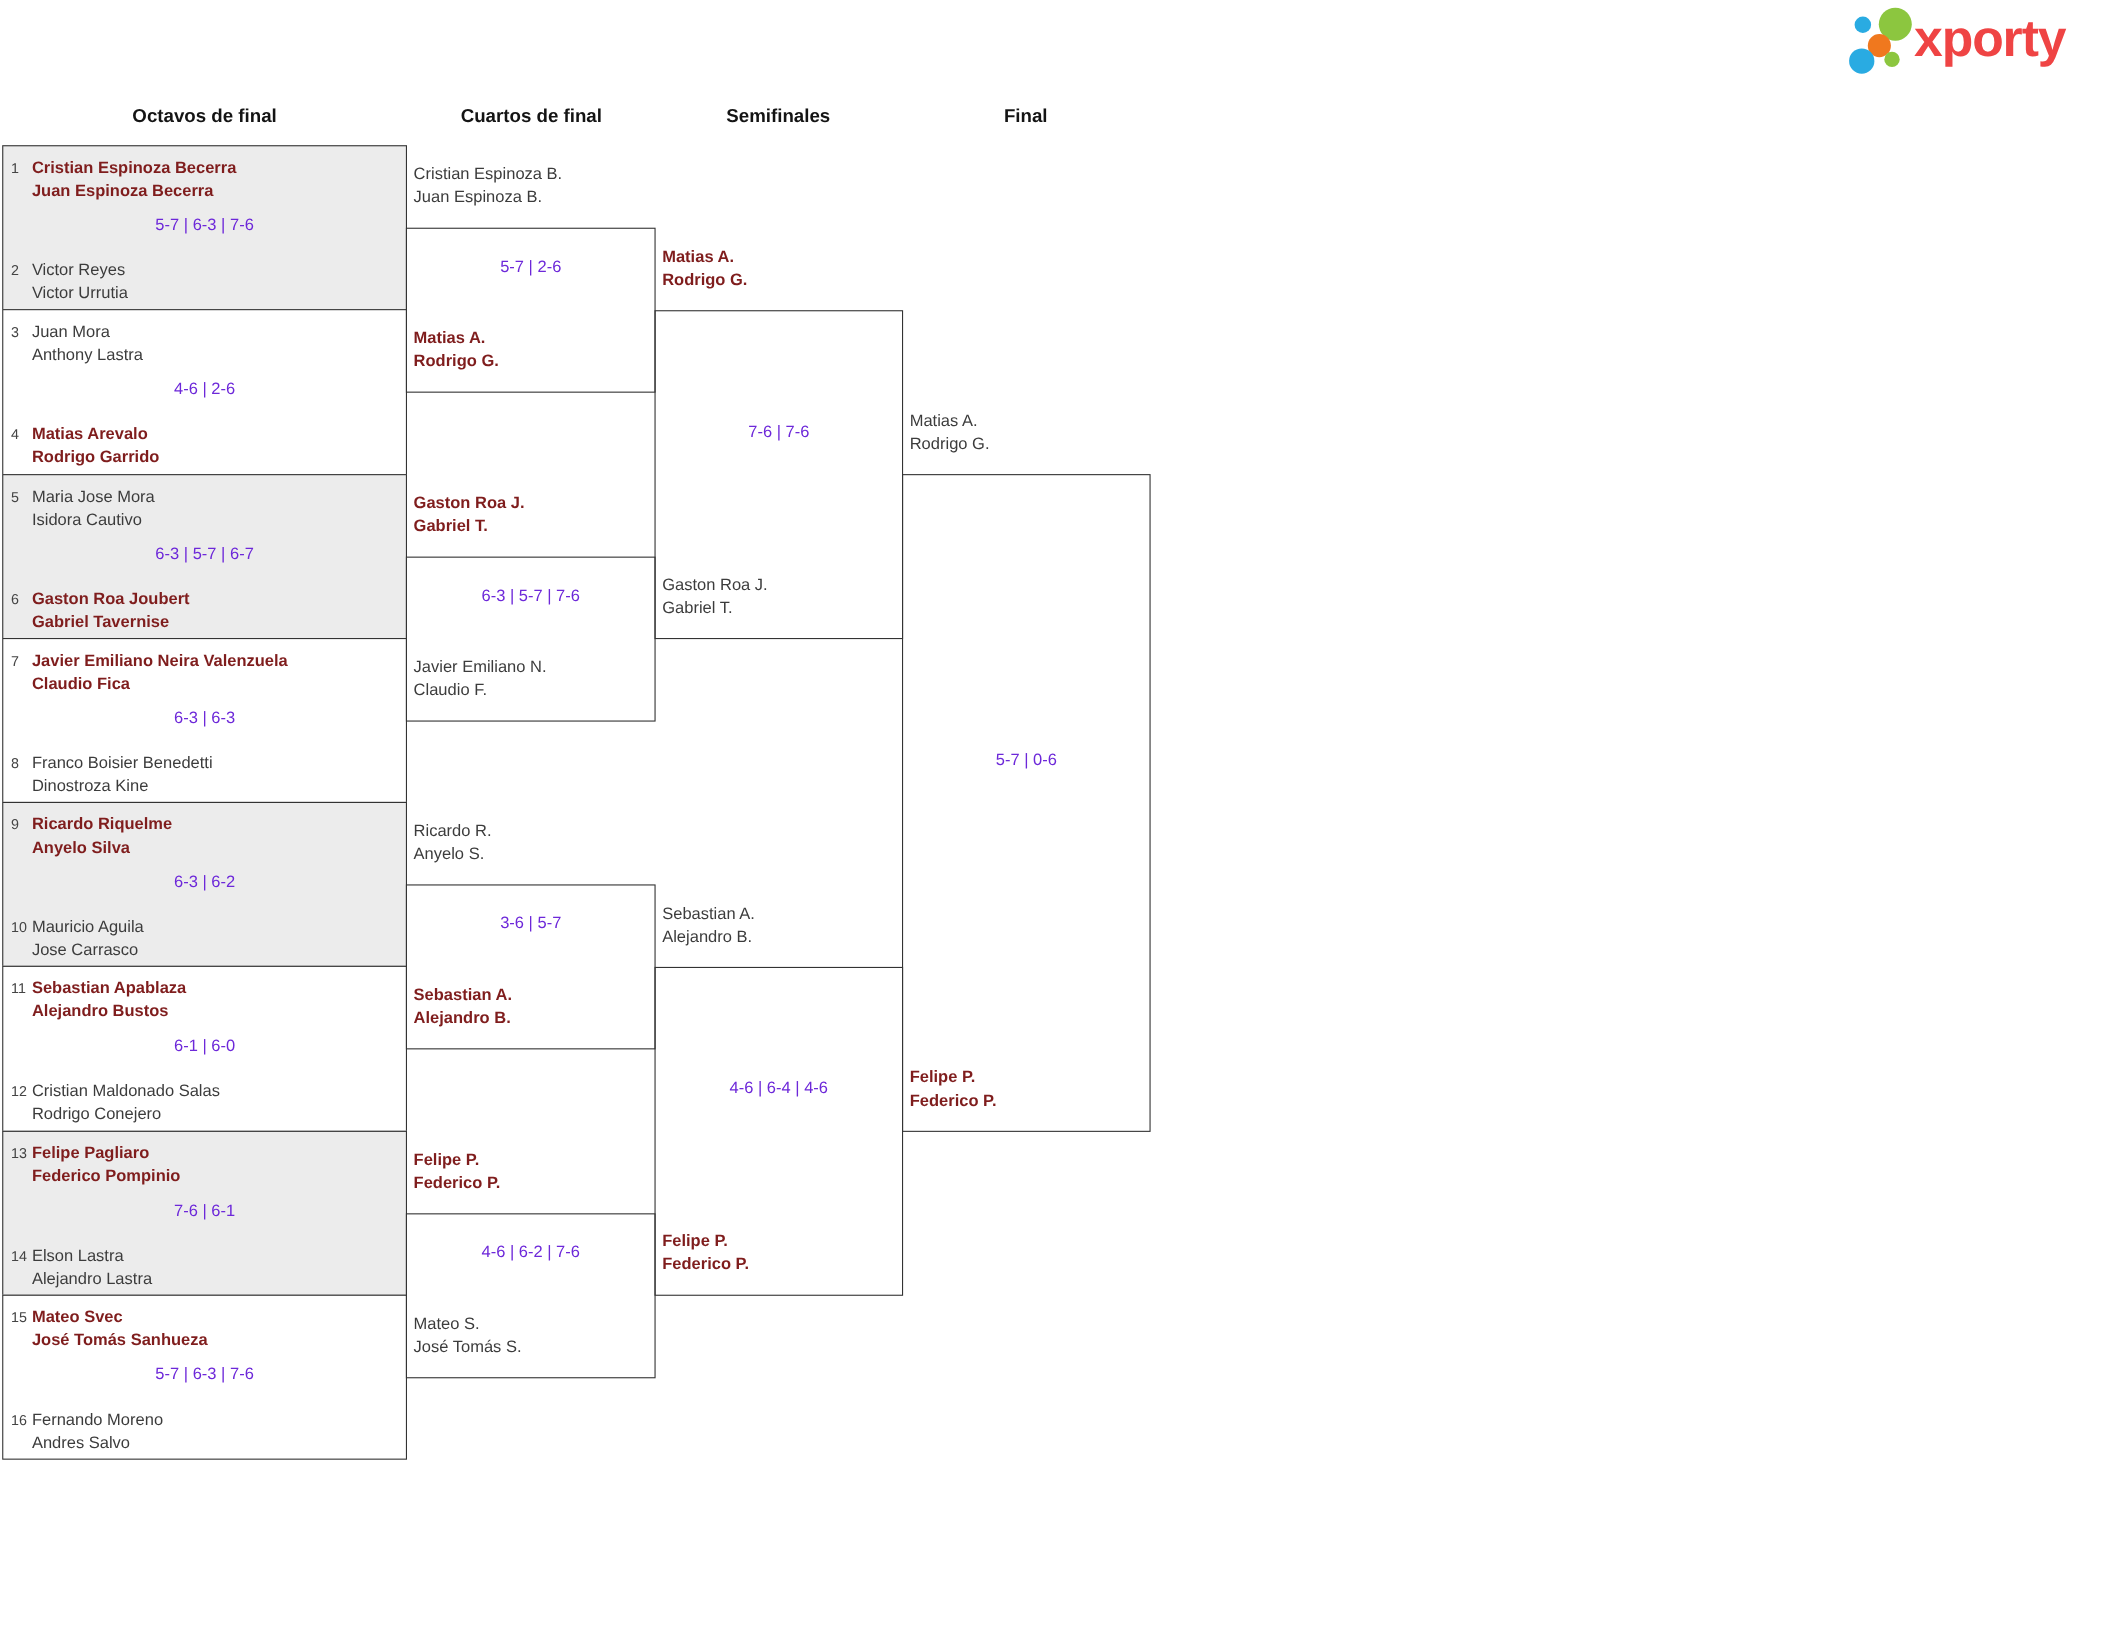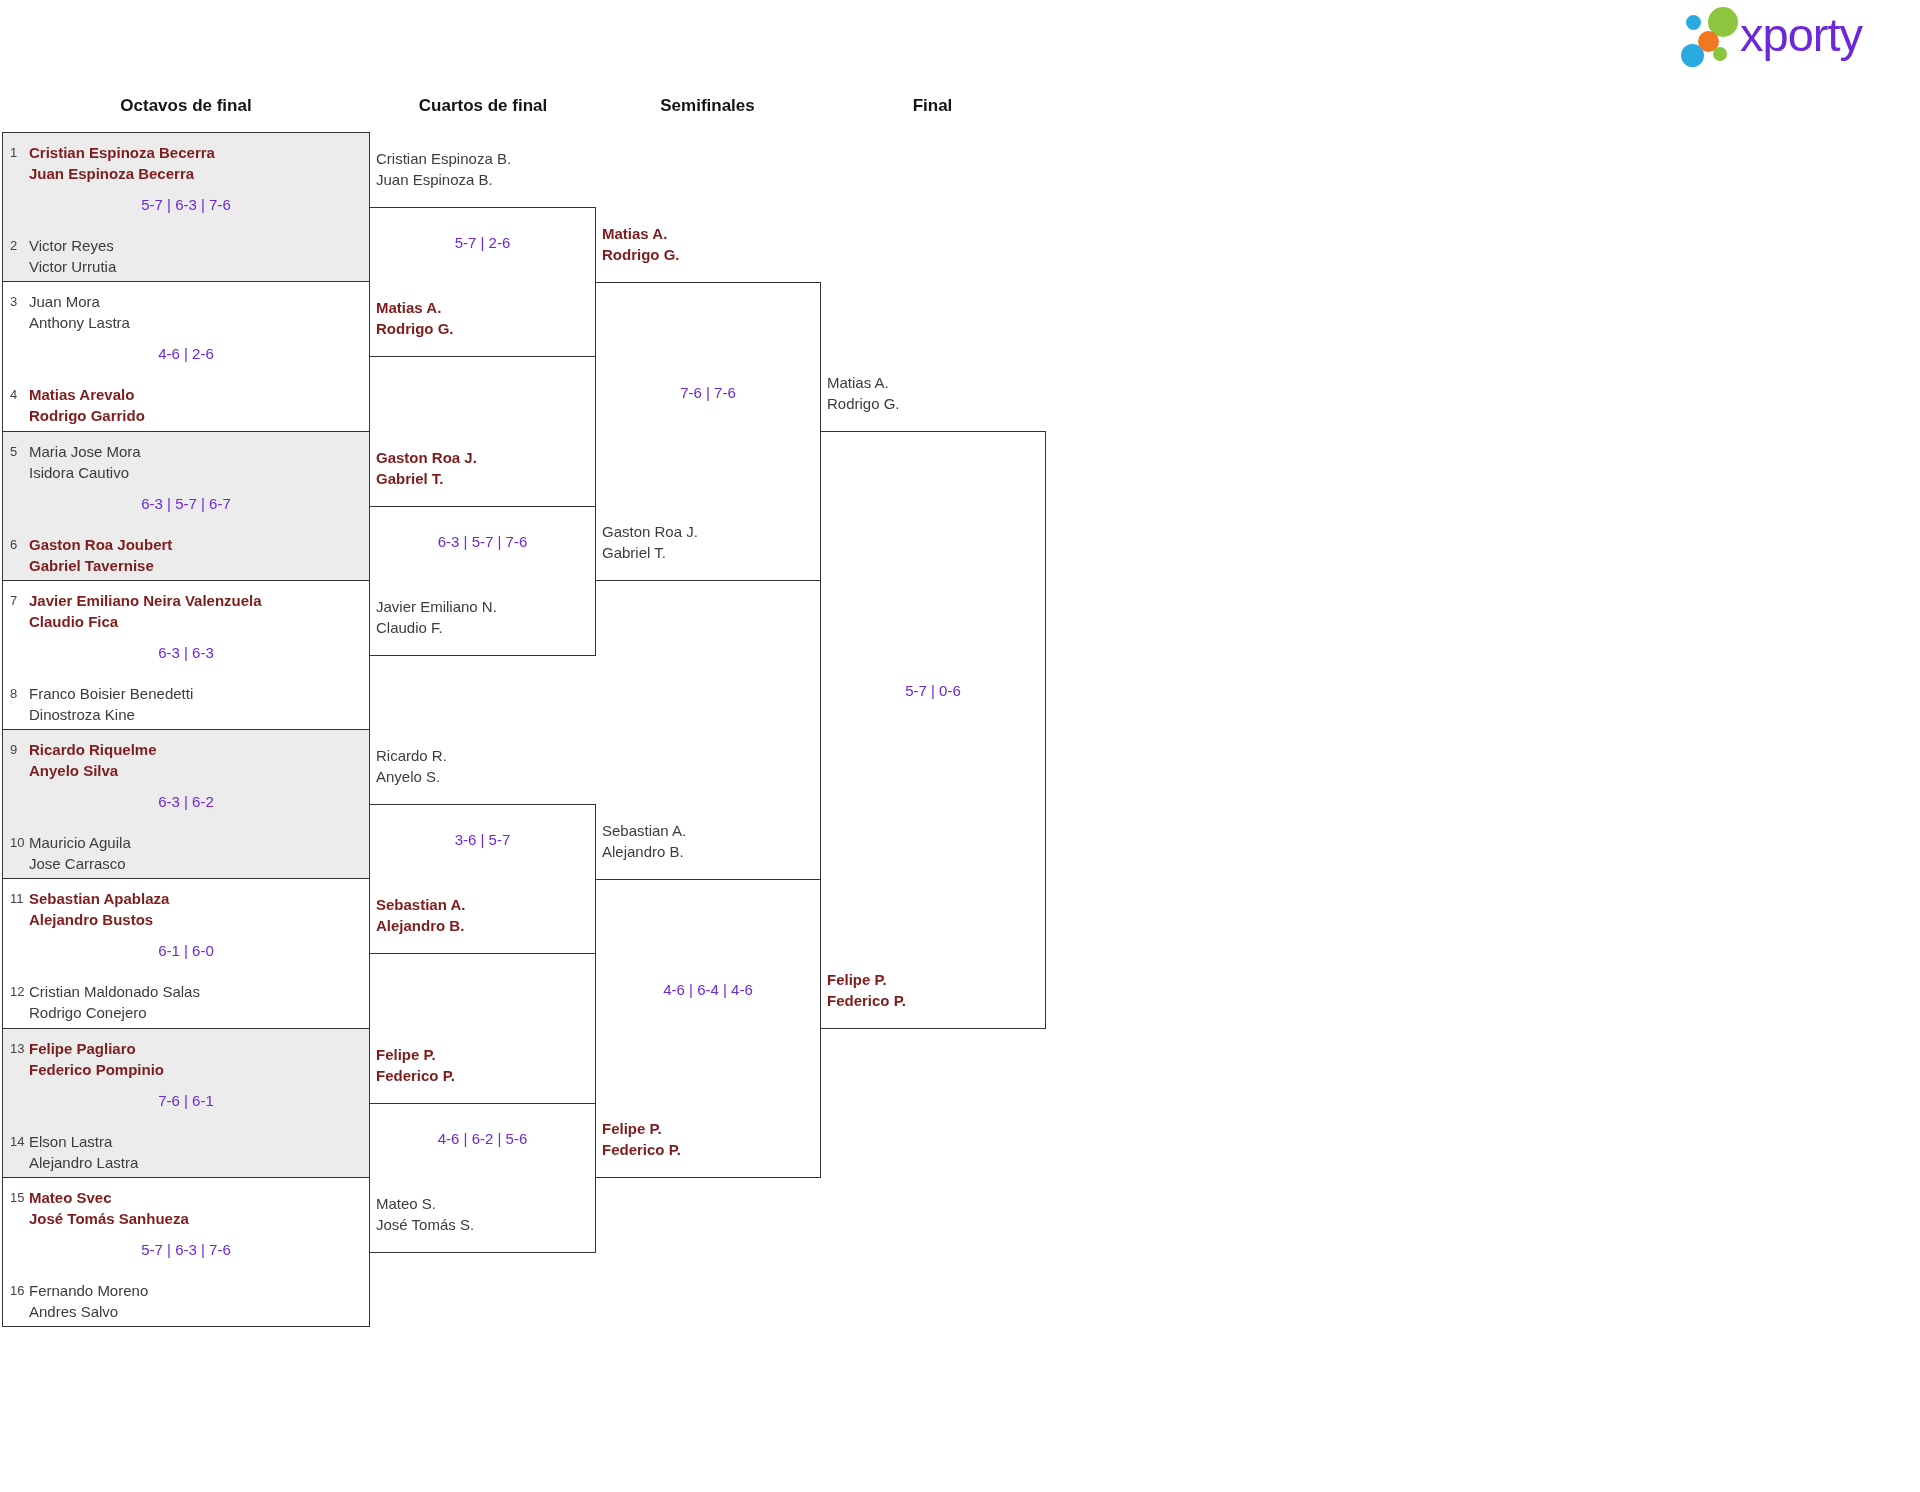--- a/index.html
+++ b/index.html
@@ -30,22 +30,22 @@
   .adv .t-top { top:-60px; left:6px; }
   .adv .t-bot { bottom:17px; left:6px; }
   
   .logo { position:absolute; left:1680px; top:5px; width:230px; height:64px; }
   .dot { position:absolute; border-radius:50%; }
   .d-green-big  { left:28px; top:2px;  width:30px; height:30px; background:#8CC63F; }
   .d-blue-sm    { left:6px;  top:10px; width:15px; height:15px; background:#29ABE2; }
   .d-orange     { left:18px; top:26px; width:21px; height:21px; background:#F0781E; }
   .d-blue-big   { left:1px;  top:39px; width:23px; height:23px; background:#29ABE2; }
   .d-green-sm   { left:33px; top:42px; width:14px; height:14px; background:#8CC63F; }
-  .logo-text { position:absolute; left:60px; top:2px; font-size:47px; font-weight:400;
-               letter-spacing:-1px; color:#6d28d9;text-align:center; }
+  .logo-text { position:absolute; left:60px; top:2px; font-size:47px; font-weight:700;
+               letter-spacing:-1px; color:#ef4444;text-align:center; }
 </style>
 </head>
 <body>
 
 <div class="page">
 
   <div class="title">
   </div>
 
   <div class="logo">
@@ -208,21 +208,21 @@
       <span class="p">Sebastian A.</span>
       <span class="p">Alejandro B.</span>
     </div>
   </div>
 
   <div class="adv" style="left:369px;top:1103px;width:227px;height:150px">
     <div class="team t-top winner">
       <span class="p">Felipe P.</span>
       <span class="p">Federico P.</span>
     </div>
-    <div class="score">4-6 | 6-2 | 5-6</div>
+    <div class="score">4-6 | 6-2 | 7-6</div>
     <div class="team t-bot">
       <span class="p">Mateo S.</span>
       <span class="p">José Tomás S.</span>
     </div>
   </div>
 
   <div class="adv" style="left:595px;top:282px;width:226px;height:299px">
     <div class="team t-top winner">
       <span class="p">Matias A.</span>
       <span class="p">Rodrigo G.</span>

